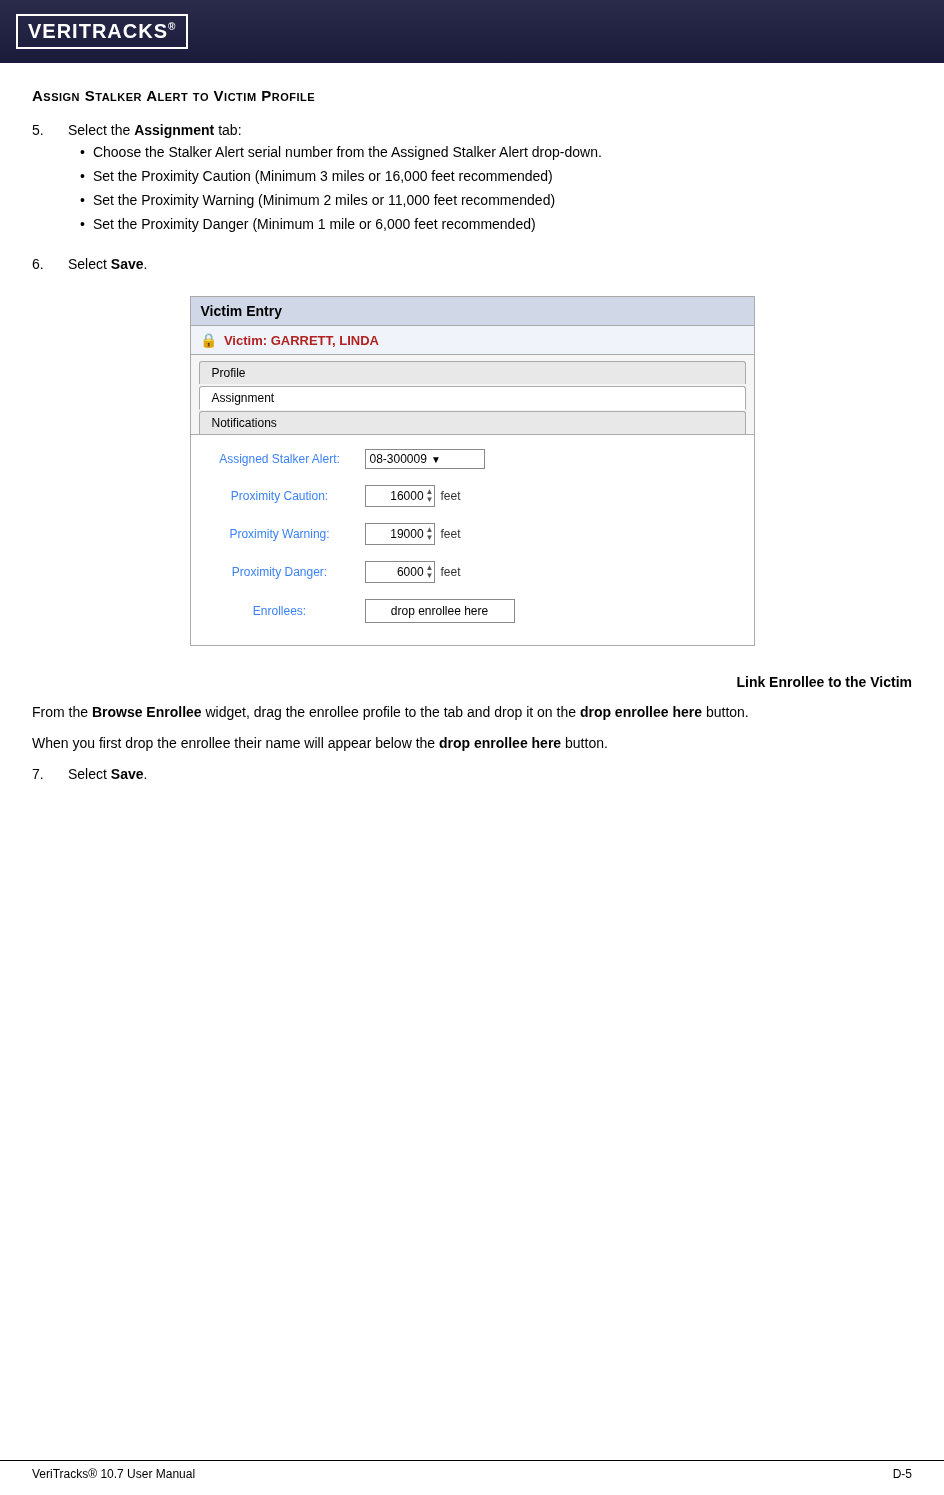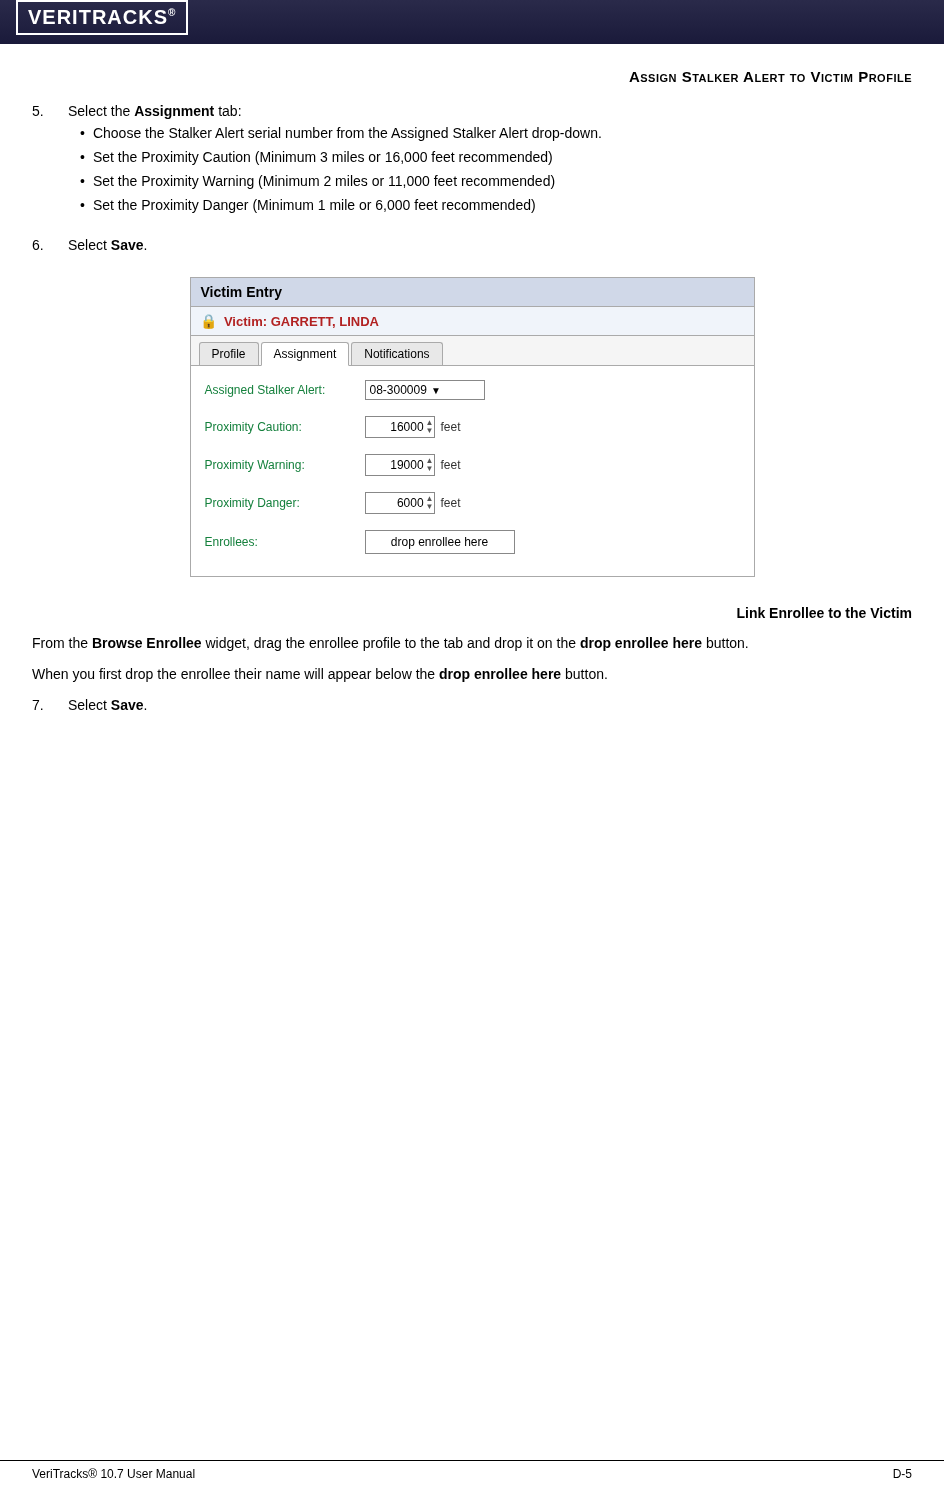--- a/index.html
+++ b/index.html
@@ -10,23 +10,23 @@
       background: #fff;
       width: 944px;
       min-height: 1495px;
       position: relative;
     }
 
     
     .header {
       background: #1a1a2e;
       background: linear-gradient(to bottom, #2a2a4a, #1a1a3a);
-      height: 44px;
-      display: flex;
-      align-items: flex-start;
+      height: 63px;
+      display: flex;
+      align-items: center;
       padding: 0 16px;
     }
     .header-logo {
       color: #fff;
       font-size: 20px;
       font-weight: bold;
       font-family: Arial, sans-serif;
       letter-spacing: 1px;
       text-transform: uppercase;
       border: 2px solid #fff;
@@ -41,21 +41,20 @@
       padding: 24px 32px;
     }
 
     
     .section-heading {
       font-size: 15px;
       font-weight: bold;
       font-variant: small-caps;
       margin-bottom: 18px;
       letter-spacing: 0.5px;
-      text-align: right;
     }
 
     
     .bullet-list {
       list-style: none;
       padding: 0;
       margin-top: 6px;
     }
     .bullet-list li {
       display: flex;
@@ -102,20 +101,21 @@
     .victim-icon {
       color: #b22222;
       font-size: 14px;
     }
     .widget-tabs {
       display: flex;
       padding: 6px 8px 0 8px;
       border-bottom: 1px solid #aaa;
       background: #f5f5f5;
       gap: 2px;
+      flex-direction: column;
     }
     .widget-tab {
       padding: 4px 12px;
       border: 1px solid #aaa;
       border-bottom: none;
       background: #e8e8e8;
       cursor: pointer;
       font-size: 12px;
       border-radius: 3px 3px 0 0;
     }
@@ -131,23 +131,23 @@
       background: #fff;
     }
     .form-row {
       display: flex;
       align-items: center;
       margin-bottom: 8px;
       padding: 4px 6px;
     }
     .form-label {
       width: 160px;
-      text-align: left;
+      text-align: center;
       padding-right: 10px;
-      color: #15803d;
+      color: #3b82f6;
       font-size: 12px;
     }
     .form-control {
       flex: 1;
       display: flex;
       align-items: center;
       gap: 6px;
     }
     .select-field {
       border: 1px solid #888;

